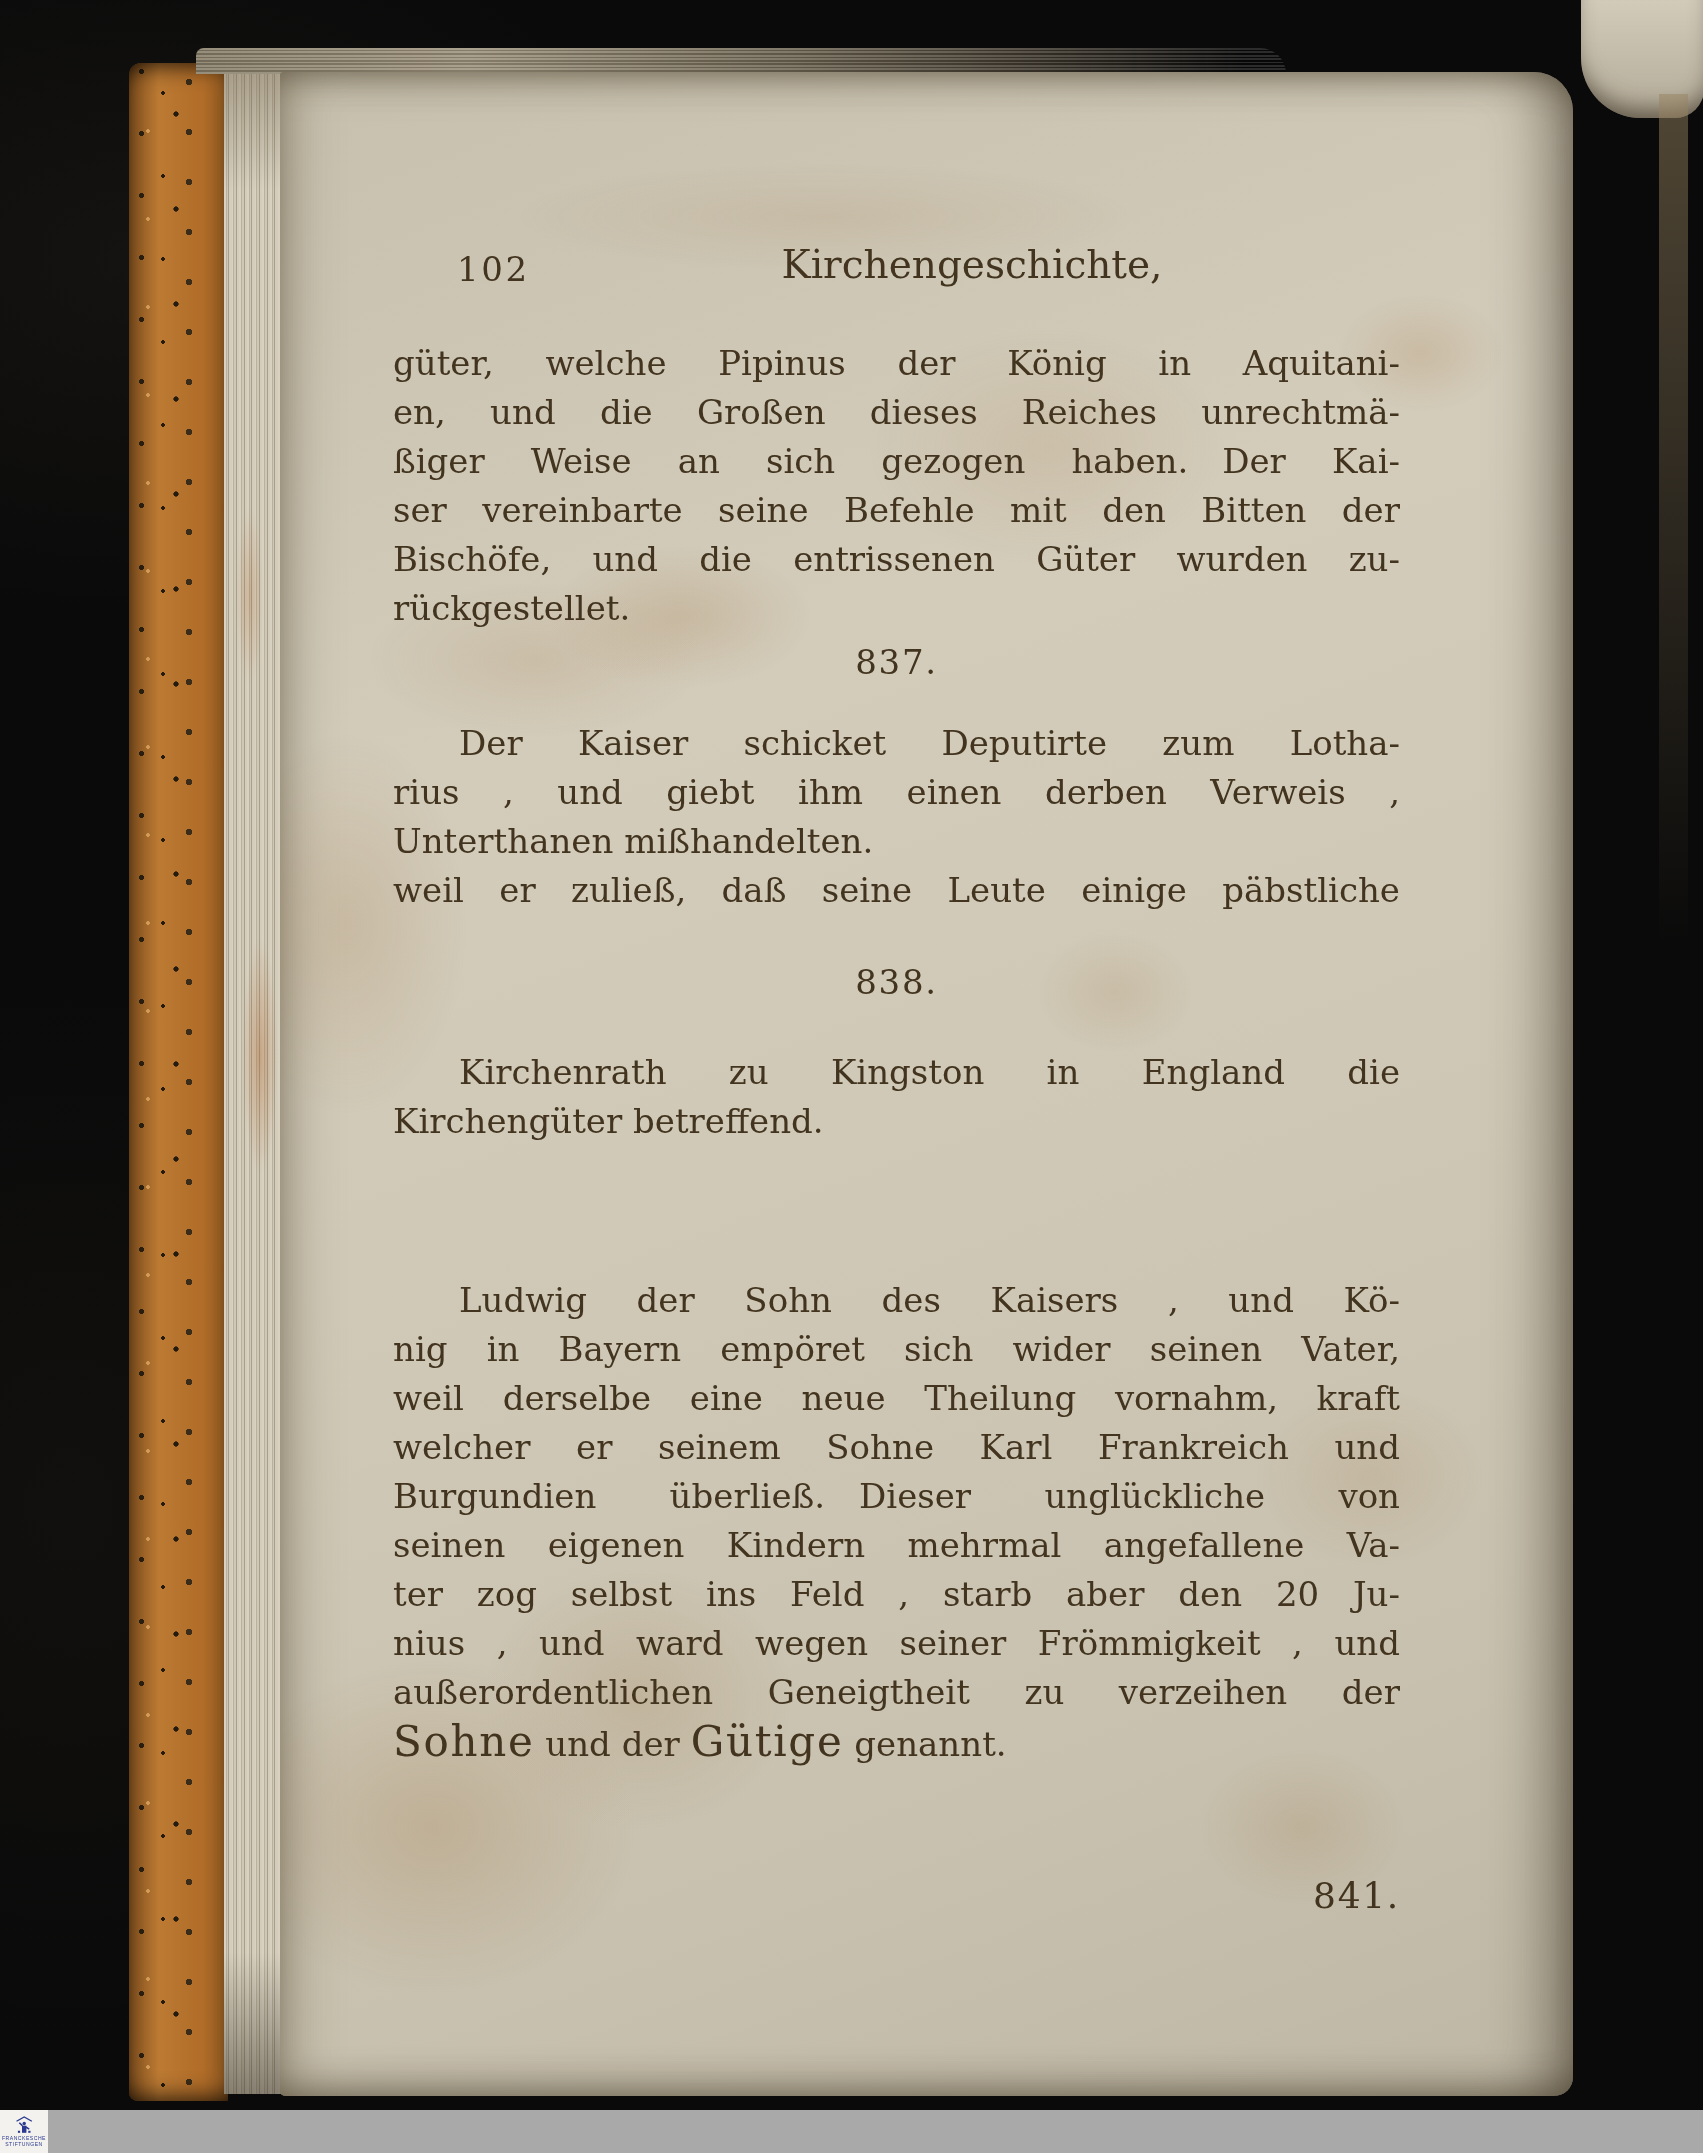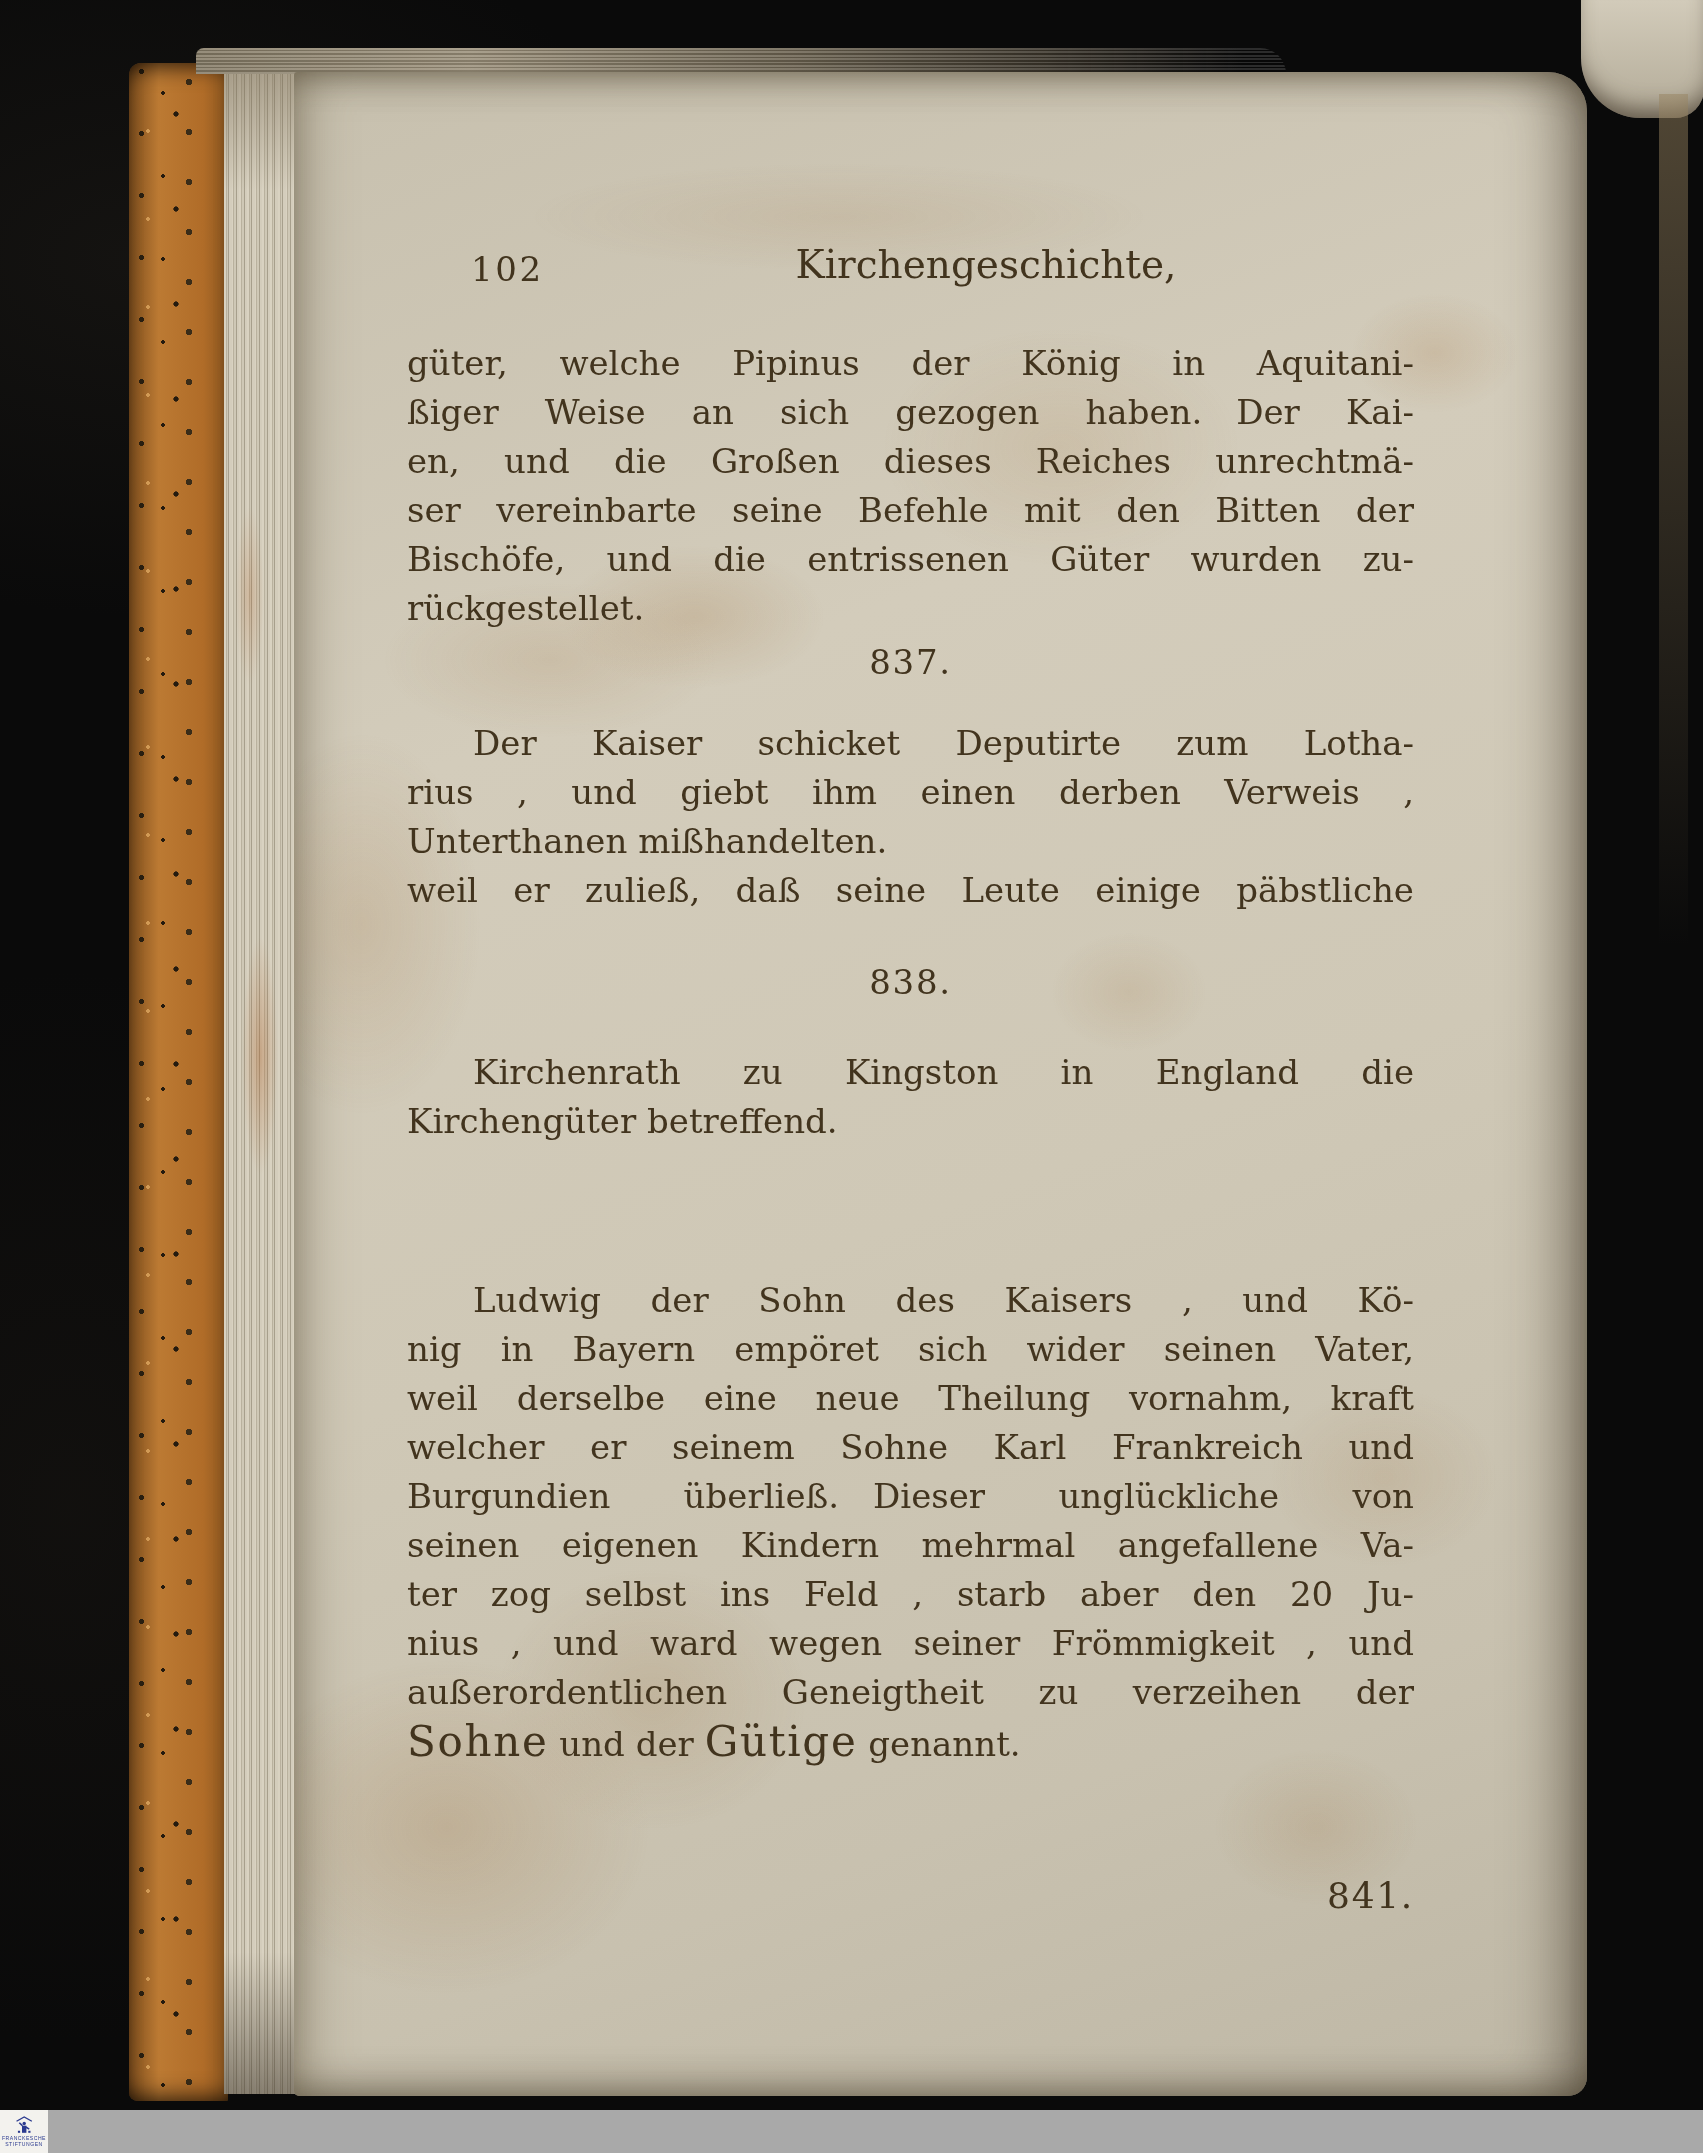--- a/index.html
+++ b/index.html
@@ -50,21 +50,21 @@
     border-radius:0 0 29px 60px;
     box-shadow:inset 0 -17px 22px -8.5px rgba(55,45,32,.65);
   }
   .facing-tail{
     position:absolute;left:1659px;top:94px;width:29px;height:852px;
     background:linear-gradient(180deg, rgba(150,130,95,.5), rgba(150,130,95,0));
   }
 
   
   .page{
-    position:absolute;left:294px;top:72px;width:1293px;height:2024px;
+    position:absolute;left:280px;top:72px;width:1293px;height:2024px;
     border-radius:3.4px 39px 19px 5.1px;
     background:linear-gradient(160deg,#c7c0ae 0%, #d3ccbb 30%, #cfc8b6 55%, #c8c1af 80%, #beb7a5 100%);
     box-shadow:
       inset 25.6px 0 51px -19px rgba(95,83,60,.55),
       inset -44px 0 63px -25.6px rgba(55,45,30,.6),
       inset 0 22px 32px -20.4px rgba(80,70,50,.55),
       inset 0 -25.6px 36px -22px rgba(70,60,42,.5);
     color:#42341e;
   }
   .stains{
@@ -117,22 +117,22 @@
   <div class="facing-tail"></div>
 
   <div class="page">
     <div class="stains"></div>
 
     <div class="folio">102</div>
     <div class="running-title">Kirchengeschichte,</div>
 
     <div class="col sec0" style="position:absolute;">
       <span class="line">güter, welche Pipinus der König in Aquitani-</span>
+      <span class="line">en, und die Großen dieses Reiches unrechtmä-</span>
       <span class="line">ßiger Weise an sich gezogen haben. Der Kai-</span>
-      <span class="line">en, und die Großen dieses Reiches unrechtmä-</span>
       <span class="line">ser vereinbarte seine Befehle mit den Bitten der</span>
       <span class="line">Bischöfe, und die entrissenen Güter wurden zu-</span>
       <span class="line endline">rückgestellet.</span>
     </div>
 
     <div class="col h837" style="position:absolute;">
       <span class="heading">837.</span>
     </div>
     <div class="col sec1" style="position:absolute;">
       <span class="line indent">Der Kaiser schicket Deputirte zum Lotha-</span>

